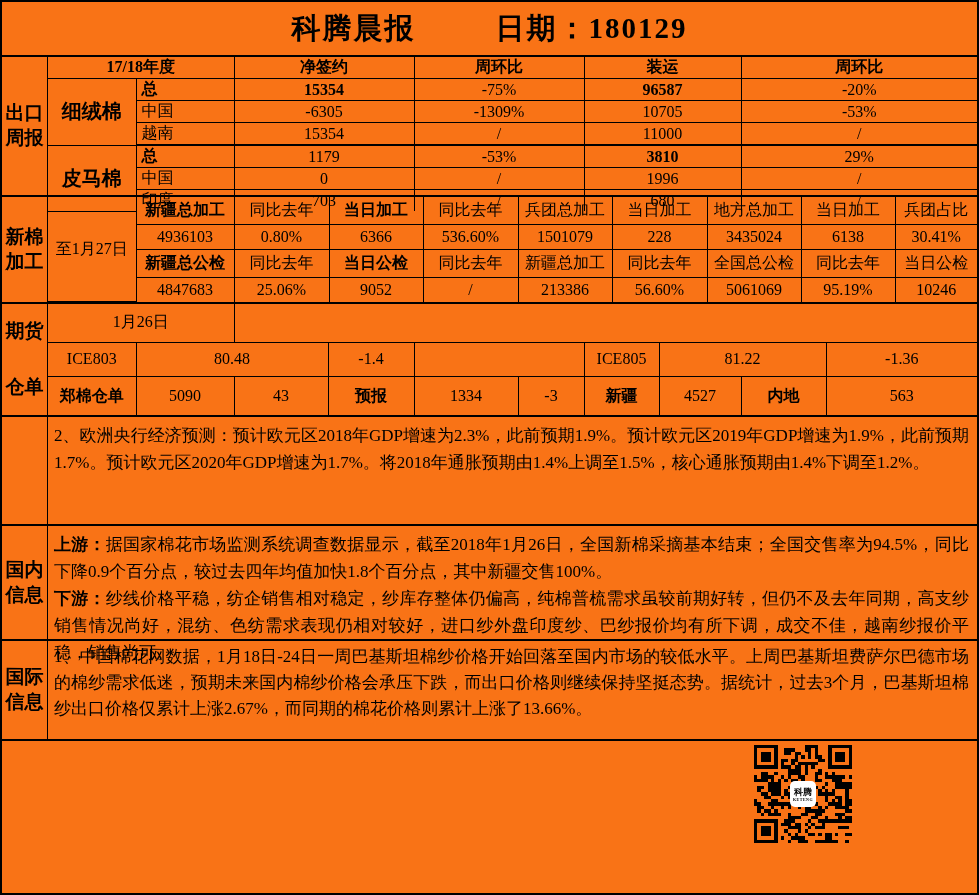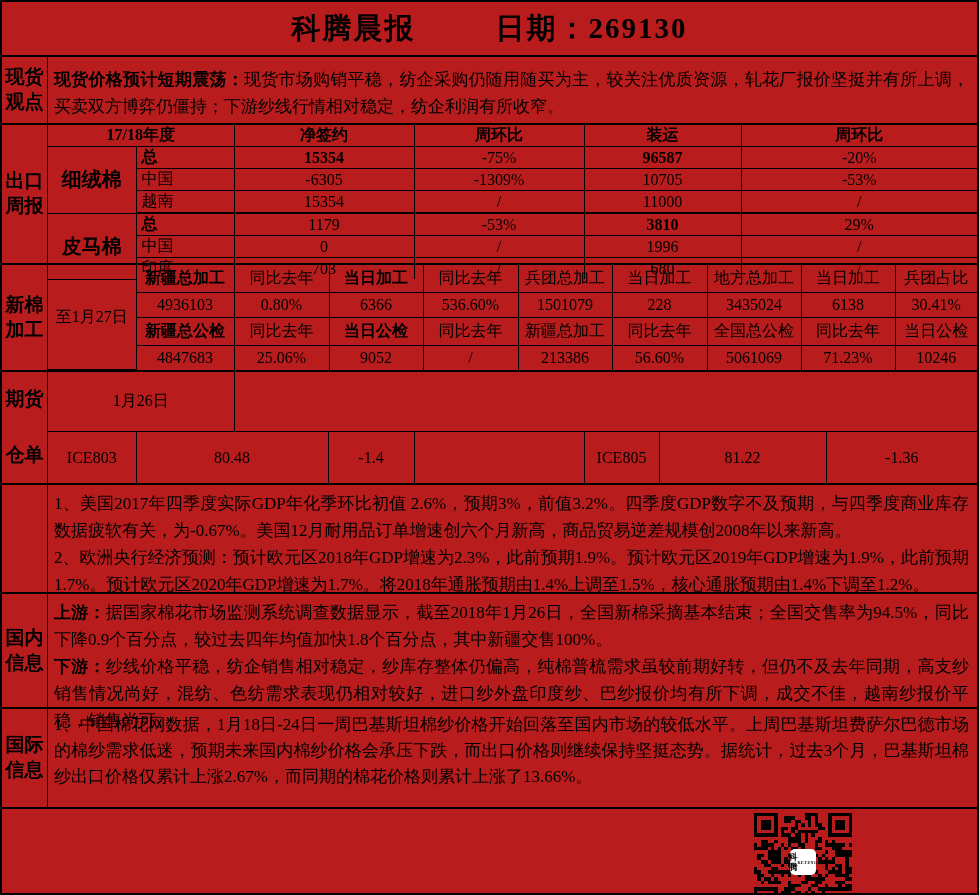--- a/index.html
+++ b/index.html
@@ -1,19 +1,19 @@
 <!DOCTYPE html>
 <html><head>
 <meta charset="utf-8">
 <style>
   * { margin:0; padding:0; box-sizing:border-box; }
   html,body { background:#fff; }
   .sheet {
     position:relative; width:979px; height:895px;
-    border:2px solid #000; background:#b91c1c; color:#000;
+    border:2px solid #000; background:#f97316; color:#000;
     font-family:"Liberation Serif","DejaVu Serif",serif;
     overflow:hidden;
   }
   .titlebar {
     height:53px; display:flex; align-items:center; justify-content:center;
     gap:80px; font-size:29px; font-weight:bold; letter-spacing:2px;
   }
   .band { display:flex; border-top:2px solid #000; }
   .slabel {
     width:46px; flex:0 0 46px; border-right:1px solid #000;
@@ -40,45 +40,36 @@
   .spot-band .textblock { padding-top:9px; }
   .intl-band .textblock { line-height:26px; padding-top:3px; }
   .footer { position:relative; }
   .qr-wrap {
     position:absolute; top:4px; right:124px; width:100px; height:98px;
   }
   .qr-wrap svg { width:100%; height:100%; shape-rendering:crispEdges; }
   .qr-logo {
     position:absolute; left:50%; top:50%; transform:translate(-50%,-50%);
     width:26px; height:26px; background:#fff; border-radius:5px;
-    display:flex; flex-direction:row; align-items:center; justify-content:center;
+    display:flex; flex-direction:column; align-items:center; justify-content:center;
     font-weight:bold;
   }
   .qr-logo .cn { font-size:9px; line-height:10px; }
   .qr-logo .en { font-size:4px; line-height:5px; letter-spacing:.5px; }
 </style>
 </head>
 <body>
 
 <div class="sheet">
 
   <div class="titlebar">
     <span>科腾晨报</span>
-    <span>日期：269130</span>
+    <span>日期：180129</span>
   </div>
 
-  <section class="band spot-band" style="height:68px">
-    <div class="slabel">
-      <span>现货</span>
-      <span>观点</span>
-    </div>
-    <div class="scontent textblock">
-      <b>现货价格预计短期震荡：</b><span>现货市场购销平稳，纺企采购仍随用随买为主，较关注优质资源，轧花厂报价坚挺并有所上调，买卖双方博弈仍僵持；下游纱线行情相对稳定，纺企利润有所收窄。</span>
-    </div>
-  </section>
 
   <section class="band" style="height:140px">
     <div class="slabel">
       <span>出口</span>
       <span>周报</span>
     </div>
     <div class="scontent">
       <table>
         <colgroup>
             <col style="width:88px">
@@ -200,21 +191,21 @@
           <td>当日公检</td>
         </tr>
         <tr>
           <td>4847683</td>
           <td>25.06%</td>
           <td>9052</td>
           <td>/</td>
           <td>213386</td>
           <td>56.60%</td>
           <td>5061069</td>
-          <td>71.23%</td>
+          <td>95.19%</td>
           <td>10246</td>
         </tr>
       </tbody>
         </table>
     </div>
   </section>
 
   <section class="band" style="height:113px">
     <div class="slabel spread">
       <span>期货</span>
@@ -241,29 +232,40 @@
         </tr>
         <tr>
           <td>ICE803</td>
           <td colspan="2">80.48</td>
           <td>-1.4</td>
           <td colspan="2"></td>
           <td>ICE805</td>
           <td colspan="2">81.22</td>
           <td>-1.36</td>
         </tr>
+        <tr>
+          <td class="b">郑棉仓单</td>
+          <td>5090</td>
+          <td>43</td>
+          <td class="b">预报</td>
+          <td>1334</td>
+          <td>-3</td>
+          <td class="b">新疆</td>
+          <td>4527</td>
+          <td class="b">内地</td>
+          <td>563</td>
+        </tr>
       </tbody>
         </table>
     </div>
   </section>
 
   <section class="band" style="height:109px">
     <div class="slabel"></div>
     <div class="scontent textblock">
-      <div>1、美国2017年四季度实际GDP年化季环比初值 2.6%，预期3%，前值3.2%。四季度GDP数字不及预期，与四季度商业库存数据疲软有关，为-0.67%。美国12月耐用品订单增速创六个月新高，商品贸易逆差规模创2008年以来新高。</div>
       <div>2、欧洲央行经济预测：预计欧元区2018年GDP增速为2.3%，此前预期1.9%。预计欧元区2019年GDP增速为1.9%，此前预期1.7%。预计欧元区2020年GDP增速为1.7%。将2018年通胀预期由1.4%上调至1.5%，核心通胀预期由1.4%下调至1.2%。</div>
     </div>
   </section>
 
   <section class="band" style="height:115px">
     <div class="slabel">
       <span>国内</span>
       <span>信息</span>
     </div>
     <div class="scontent textblock">

